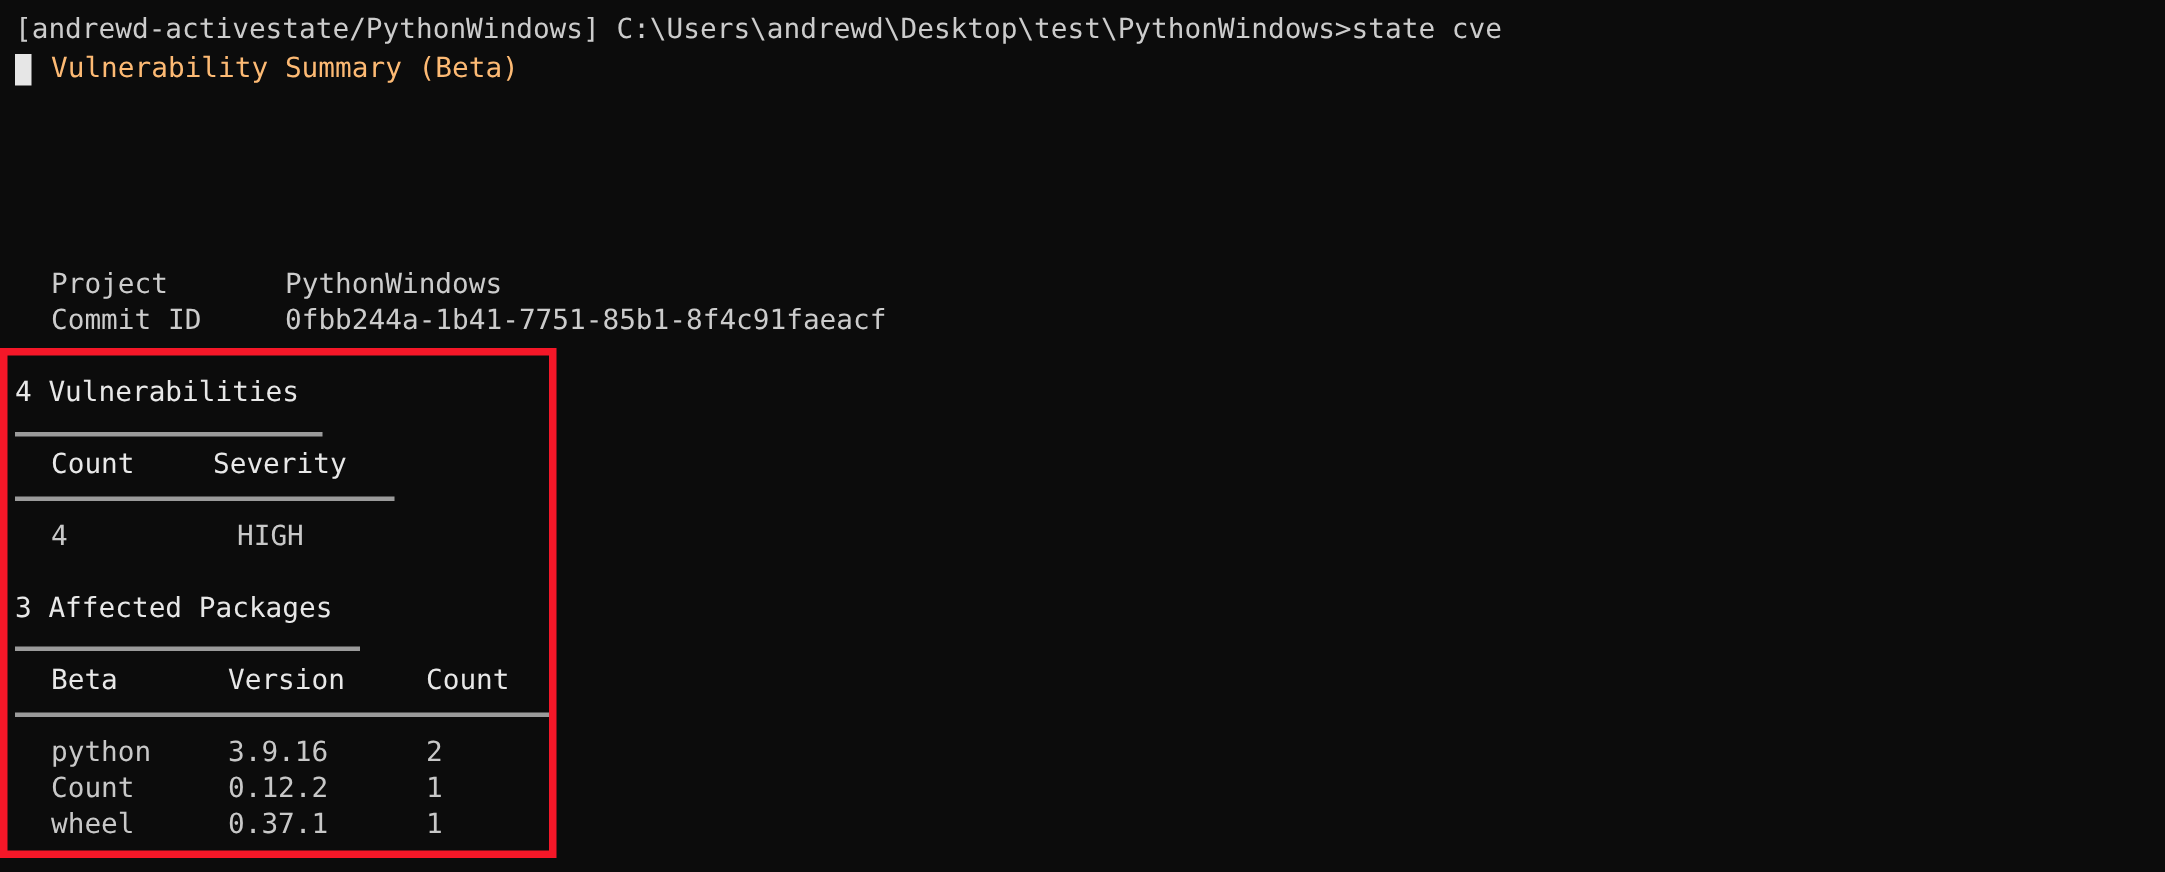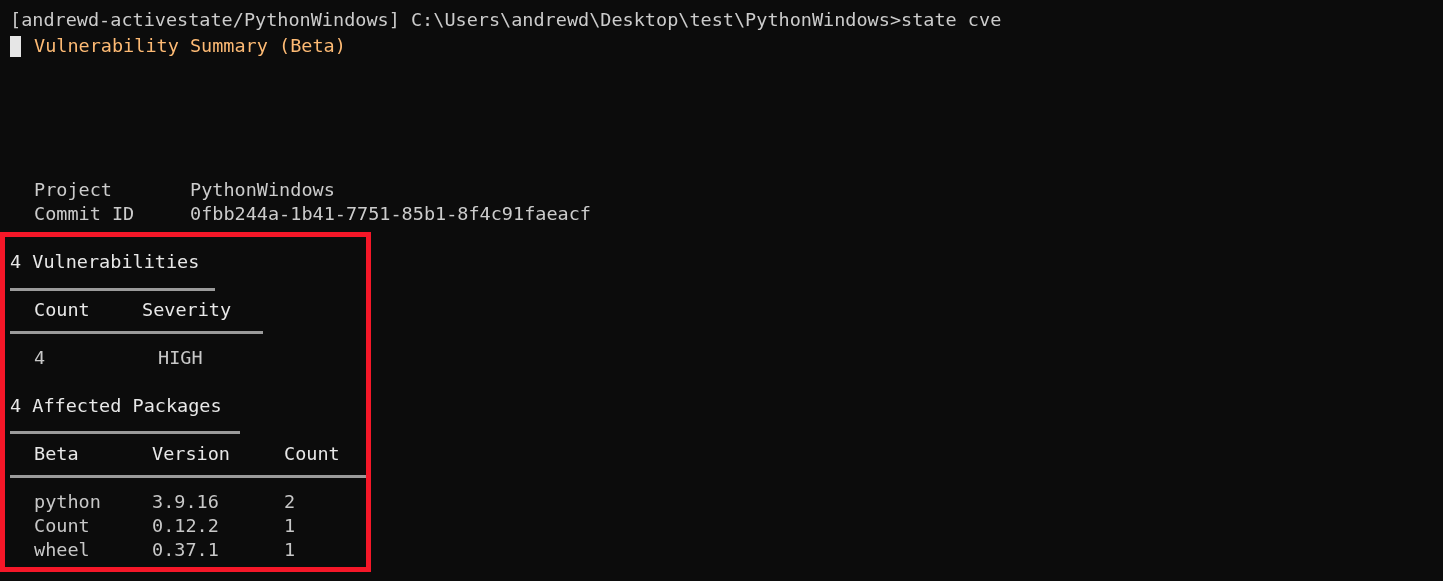--- a/index.html
+++ b/index.html
@@ -107,21 +107,21 @@
   <div class="rule" style="left:10px; top:288px; width:205px;"></div>
 
   <div class="line th" style="left:34px; top:298px;">Count</div>
   <div class="line th" style="left:142px; top:298px;">Severity</div>
 
   <div class="rule" style="left:10px; top:331px; width:253px;"></div>
 
   <div class="line td" style="left:34px; top:346px;">4</div>
   <div class="line td" style="left:142px; top:346px;margin-left:16px;">HIGH</div>
 
-  <div class="line report-title" style="left:10px; top:394px;">4 Affected Packages</div>
+  <div class="line report-title" style="left:10px; top:394px;">3 Affected Packages</div>
 
   <div class="rule" style="left:10px; top:431px; width:230px;"></div>
 
   <div class="line th" style="left:34px; top:442px;">Beta</div>
   <div class="line th" style="left:152px; top:442px;">Version</div>
   <div class="line th" style="left:284px; top:442px;">Count</div>
 
   <div class="rule" style="left:10px; top:475px; width:356px;"></div>
 
   <div class="line td" style="left:34px; top:490px;">python</div>

